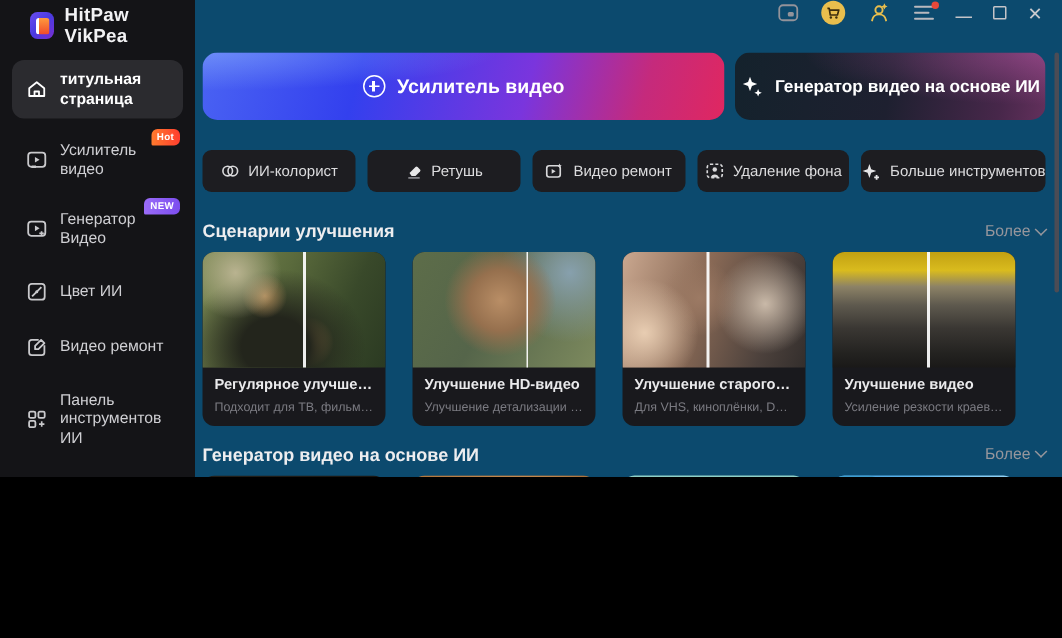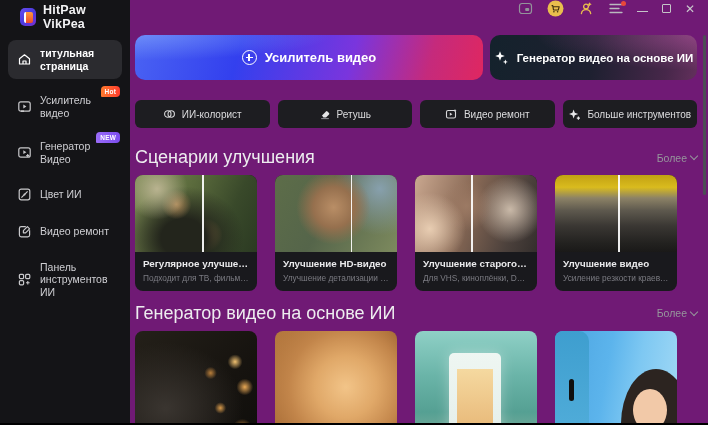--- a/index.html
+++ b/index.html
@@ -1,19 +1,19 @@
 <!DOCTYPE html>
 <html><head>
 <meta charset="utf-8">
 <style>
   * { margin:0; padding:0; box-sizing:border-box; }
   html,body { background:#000; }
   .app {
-    width:708px; height:423px; position:relative; overflow:hidden;
-    background:#701a75; font-family:"Liberation Sans", sans-serif;
+    width:708px; height:318px; position:relative; overflow:hidden;
+    background:#0c4a6e; font-family:"Liberation Sans", sans-serif;
     display:flex; color:#e8e8ea; -webkit-font-smoothing:antialiased;
   }
   
   .sidebar { width:130px; flex:0 0 130px; background:#141417; height:100%; padding:0 8px; }
   .logo-row { height:34px; display:flex; align-items:center; gap:7px; padding-left:12px; }
   .logo-mark { width:18px; height:18px; border-radius:5px;
     background:linear-gradient(135deg,#6a4df0 0%,#4a3ae0 50%,#7a2fd0 100%);
     display:flex; align-items:center; justify-content:center; }
   .logo-core { width:9px; height:11px; border-radius:2px;
     background:linear-gradient(180deg,#ff9a3d 0%,#f04a2a 100%);
@@ -57,21 +57,21 @@
     position:relative; flex:0 0 15px; }
   .plus-circle:before, .plus-circle:after { content:""; position:absolute; background:#fff; }
   .plus-circle:before { left:50%; top:3px; bottom:3px; width:1.5px; margin-left:-0.75px; }
   .plus-circle:after  { top:50%; left:3px; right:3px; height:1.5px; margin-top:-0.75px; }
   .tools-row { margin-top:20px; display:flex; gap:8px; }
   .tool-btn { flex:1; height:28px; background:#1d1d21; border-radius:6px;
     display:flex; align-items:center; justify-content:center; gap:6px;
     font-size:10px; color:#dcdcde; white-space:nowrap; cursor:default; }
   .section-head { display:flex; justify-content:space-between; align-items:center; margin-top:19px; }
   .section-head.second { margin-top:12px; }
-  .section-title { font-size:18px; font-weight:400; color:#ededef; }
+  .section-title { font-size:12px; font-weight:700; color:#ededef; }
   .more-link { font-size:10.5px; color:#96969c; display:flex; align-items:center; gap:4px; cursor:default; }
   .chev { width:6px; height:6px; border-right:1.2px solid #96969c; border-bottom:1.2px solid #96969c;
     transform:rotate(45deg); margin-top:-3px; }
   .cards-row { margin-top:7px; display:grid; grid-template-columns:repeat(4,122px); gap:18px; }
   .card { border-radius:8px; overflow:hidden; background:#19191d; cursor:default; }
   .card-img { height:77px; position:relative; }
   .split-line { position:absolute; top:0; bottom:0; width:1.5px; background:rgba(255,255,255,.92); }
   .card-cap { padding:6px 8px 8px; }
   .card-title { font-size:9.8px; font-weight:700; color:#eaeaec;
     white-space:nowrap; overflow:hidden; text-overflow:ellipsis; }
@@ -274,20 +274,28 @@
         </div>
         <div class="tool-btn">
           <svg width="13" height="12" viewBox="0 0 13 12" fill="none" stroke="#d8d8da" stroke-width="1.1">
               <rect x="1.5" y="2.5" width="9" height="7.5" rx="1.6"></rect>
               <path d="M4.8 4.6 L7.4 6.2 L4.8 7.8 Z" fill="#d8d8da" stroke="none"></path>
               <path d="M10 1 l0.5 1 1 0.5 -1 0.5 -0.5 1 -0.5 -1 -1 -0.5 1 -0.5 Z" fill="#d8d8da" stroke="none"></path>
             </svg>
           <span>Видео ремонт</span>
         </div>
         <div class="tool-btn">
+          <svg width="13" height="12" viewBox="0 0 13 12" fill="none" stroke="#d8d8da" stroke-width="1.1">
+              <rect x="1.5" y="1.5" width="10" height="9" rx="2" stroke-dasharray="2 1.4"></rect>
+              <circle cx="6.5" cy="5" r="1.5" fill="#d8d8da" stroke="none"></circle>
+              <path d="M3.8 10.4 a2.8 2.8 0 0 1 5.4 0" fill="#d8d8da" stroke="none"></path>
+            </svg>
+          <span>Удаление фона</span>
+        </div>
+        <div class="tool-btn">
           <svg width="13" height="13" viewBox="0 0 13 13">
               <path d="M5.6 1.4 L6.8 4.8 L10.2 6 L6.8 7.2 L5.6 10.6 L4.4 7.2 L1 6 L4.4 4.8 Z" fill="#e6e6e8"></path>
               <path d="M10.4 8.6 v3.2 M8.8 10.2 h3.2" stroke="#e6e6e8" stroke-width="1.2"></path>
             </svg>
           <span>Больше инструментов</span>
         </div>
       </div>
 
       <div class="section-head">
         <span class="section-title">Сценарии улучшения</span>

